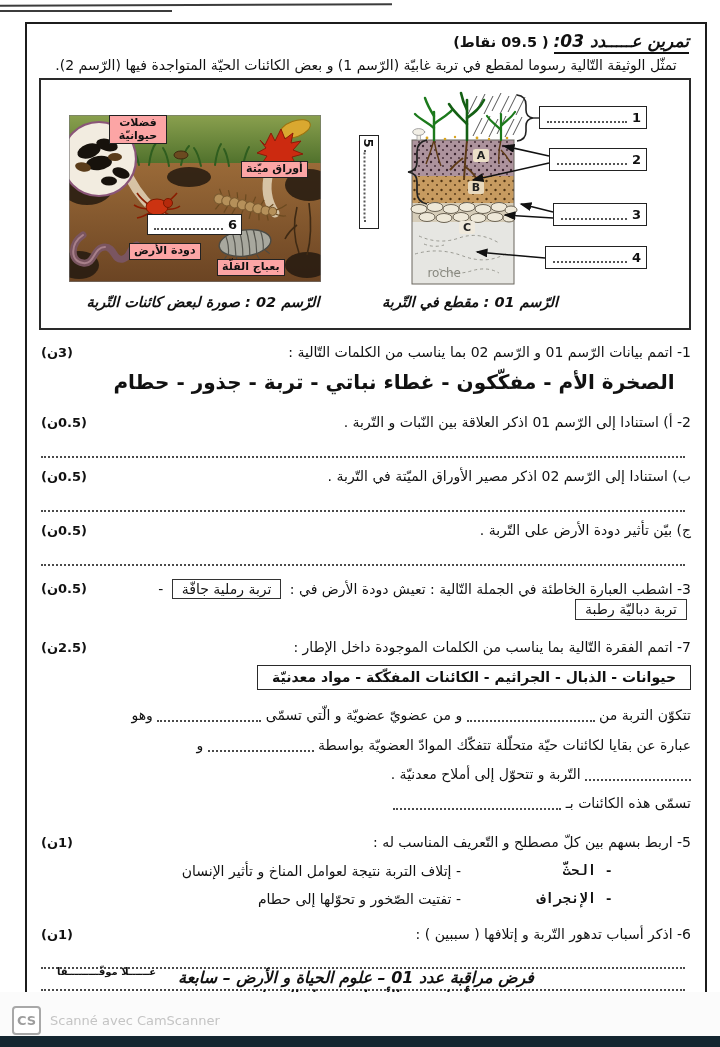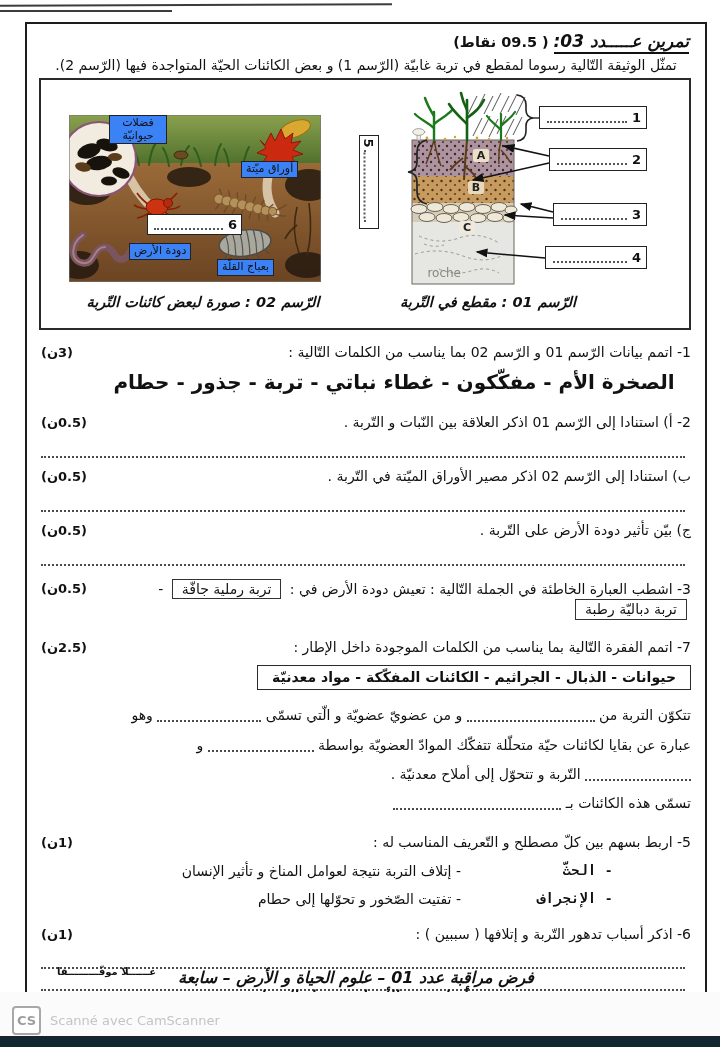--- a/index.html
+++ b/index.html
@@ -28,37 +28,37 @@
 
   
   .figbox{
     position:relative;margin:5px 14px 0 12px;height:248px;
     border:2px solid #2a2a2a;background:#fff;
   }
   .fig1wrap{position:absolute;right:40px;top:8px;width:300px;height:205px;}
   .fig2wrap{position:absolute;left:28px;top:35px;width:252px;height:167px;}
   .figcap{position:absolute;top:214px;width:250px;text-align:center;
     font-weight:bold;font-size:14.5px;font-style:italic;}
-  .cap1{right:76px;}
+  .cap1{right:94px;}
   .cap2{left:37px;}
 
   .fig-lbl{position:absolute;display:flex;align-items:center;direction:ltr;
     background:#fff;border:1.6px solid #222;height:23px;box-sizing:border-box;
     padding:0 5px;}
   .leader{flex:1;border-bottom:2px dotted #555;height:9px;margin:0 5px 0 2px;}
   .fig-lbl-num{font-size:13px;font-weight:bold;color:#111;}
   .vlbl{position:absolute;left:10px;top:47px;width:20px;height:94px;
     border:1.6px solid #222;background:#fff;box-sizing:border-box;}
   .vlbl-inner{position:absolute;left:-36px;top:39px;width:88px;height:15px;
     transform:rotate(90deg);display:flex;align-items:center;direction:ltr;
     font-size:12px;font-weight:bold;}
   .vlbl-inner .leader{height:7px;}
 
-  .photo-lbl{position:absolute;background:#3b82f6;border:1.5px solid #222;
-    font-size:11px;font-weight:normal;line-height:1.15;padding:1px 4px;
+  .photo-lbl{position:absolute;background:#fca5a5;border:1.5px solid #222;
+    font-size:11px;font-weight:bold;line-height:1.15;padding:1px 4px;
     text-align:center;white-space:nowrap;}
   .photo-lbl.two{white-space:normal;width:48px;}
   .blank6{position:absolute;display:flex;align-items:center;direction:ltr;
     background:#fff;border:1.5px solid #222;height:21px;box-sizing:border-box;
     padding:0 4px;font-size:12px;font-weight:bold;}
 
   
   .questions{padding:0 14px 0 12px;font-size:14px;}
   .q{position:relative;padding-left:58px;line-height:1.35;}
   .pts{position:absolute;left:2px;top:1px;font-weight:bold;font-size:13px;}

